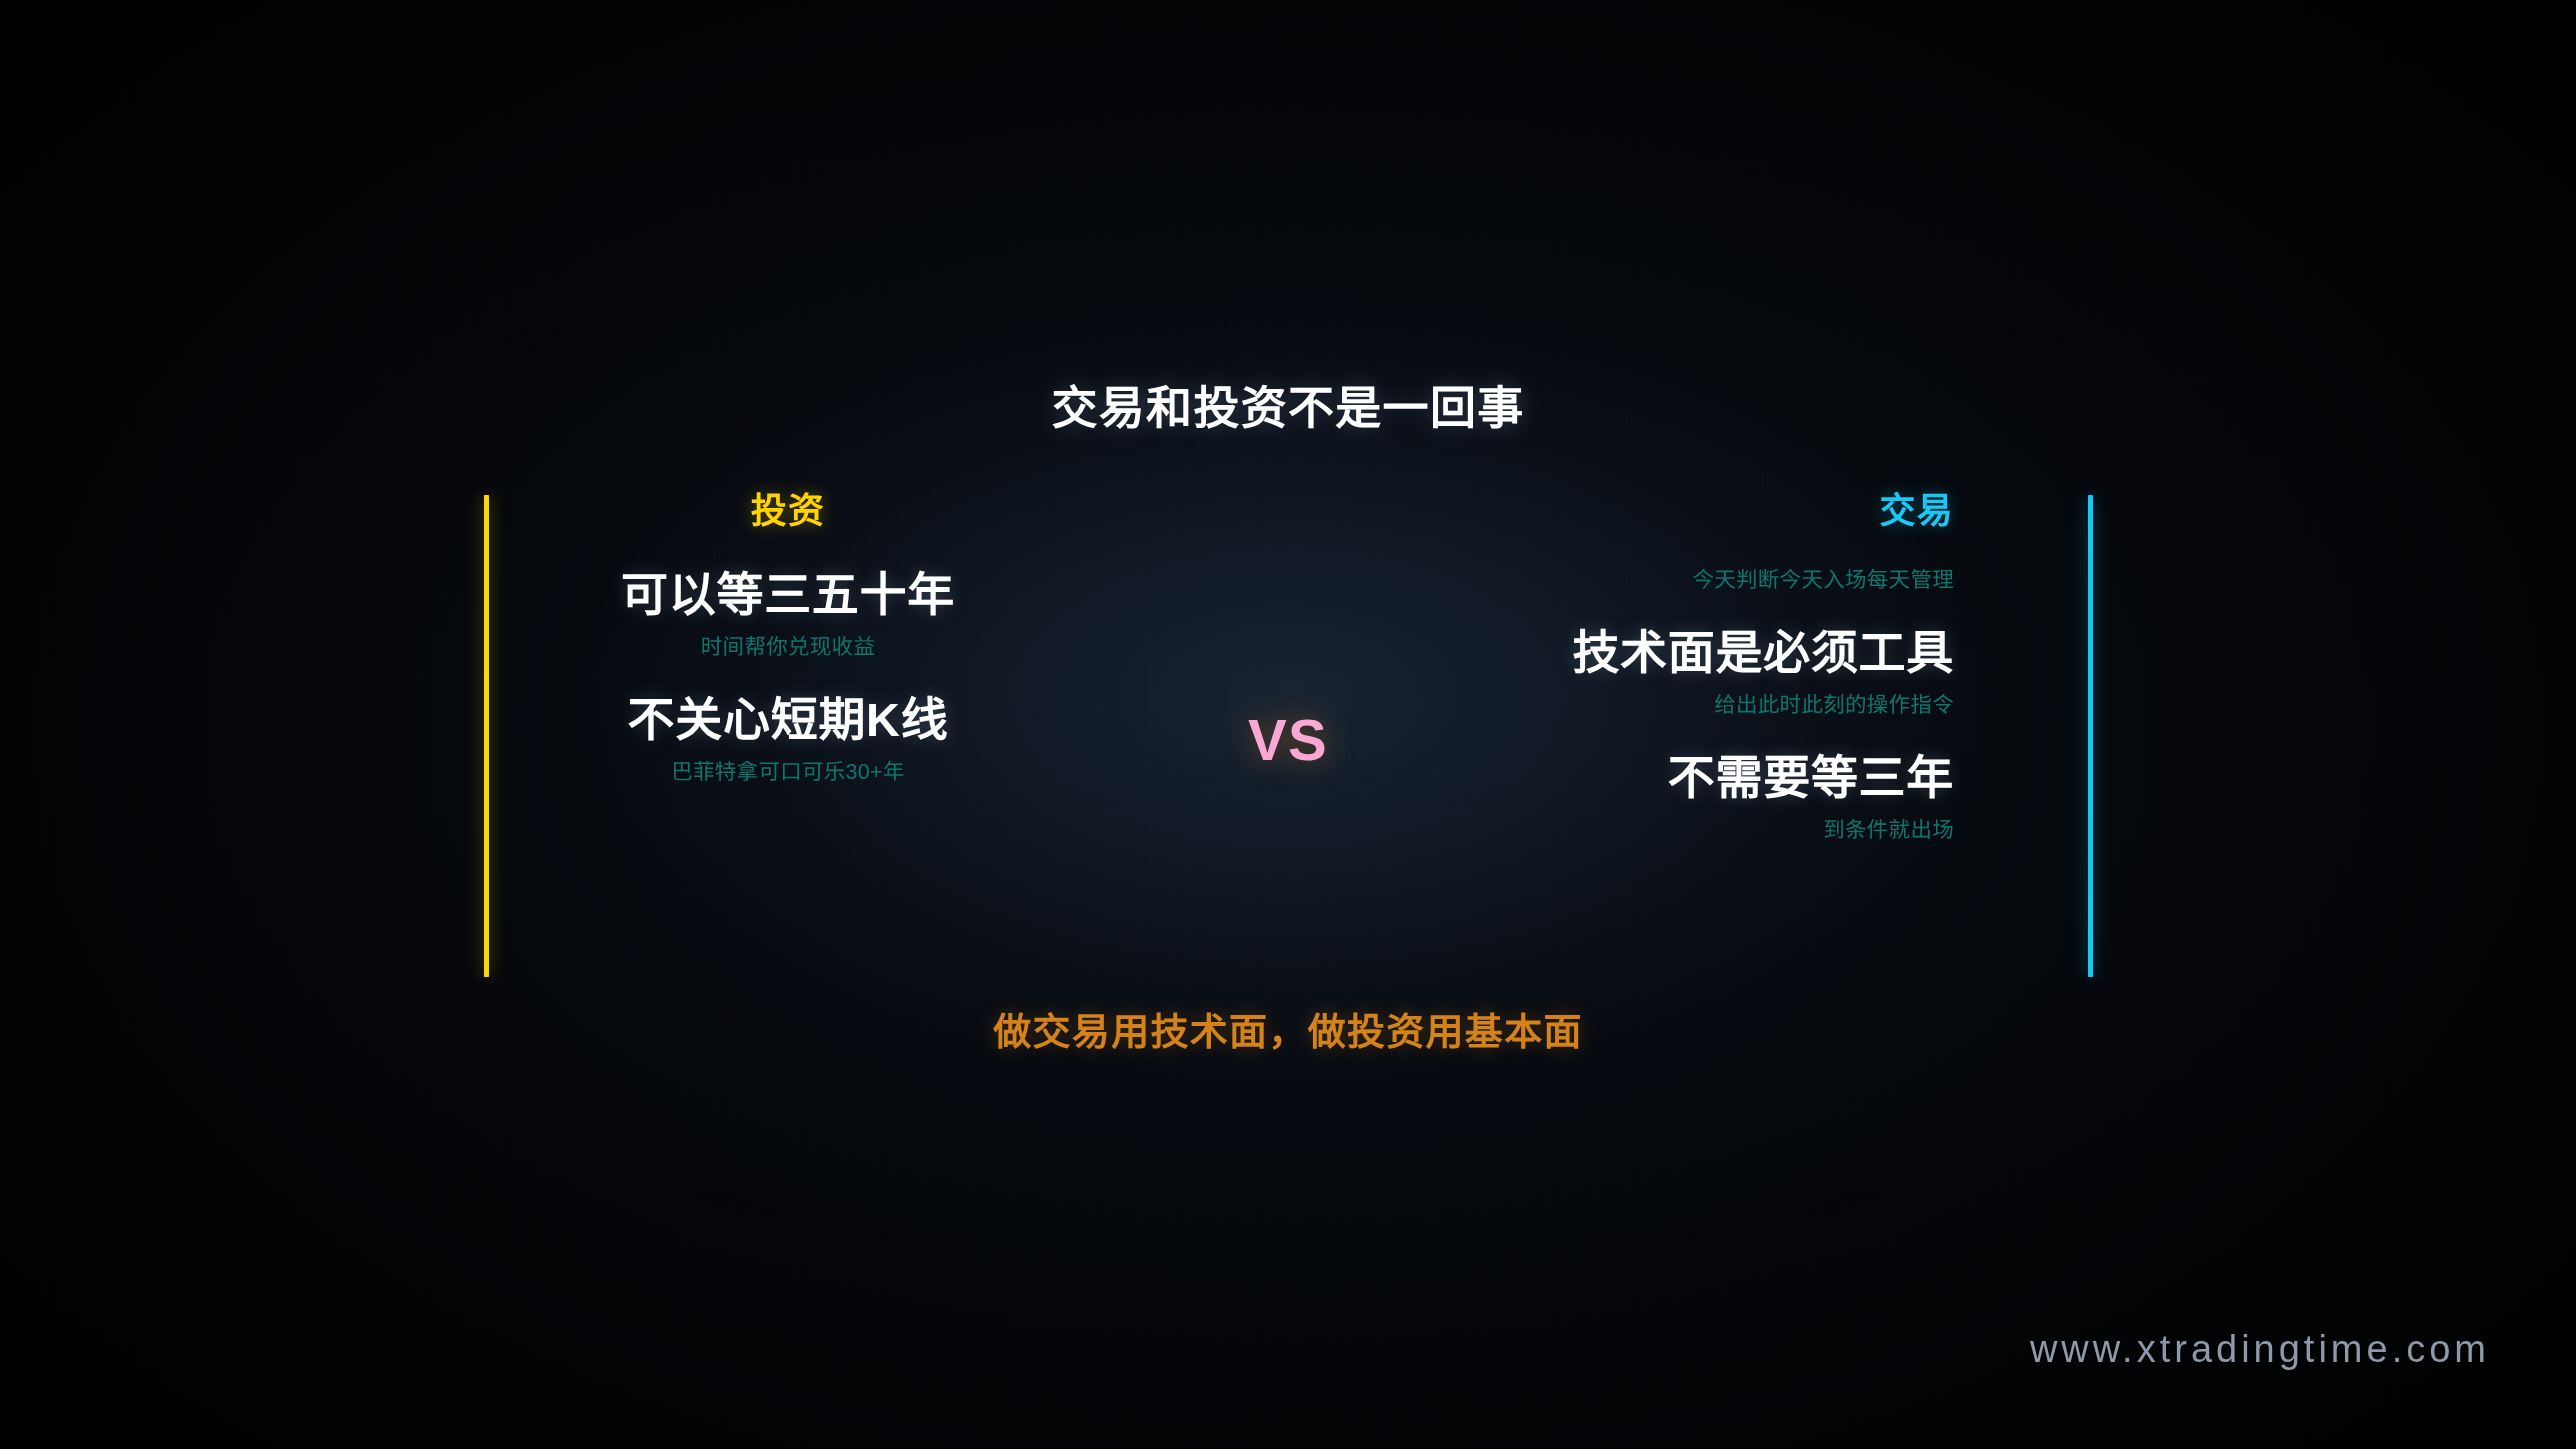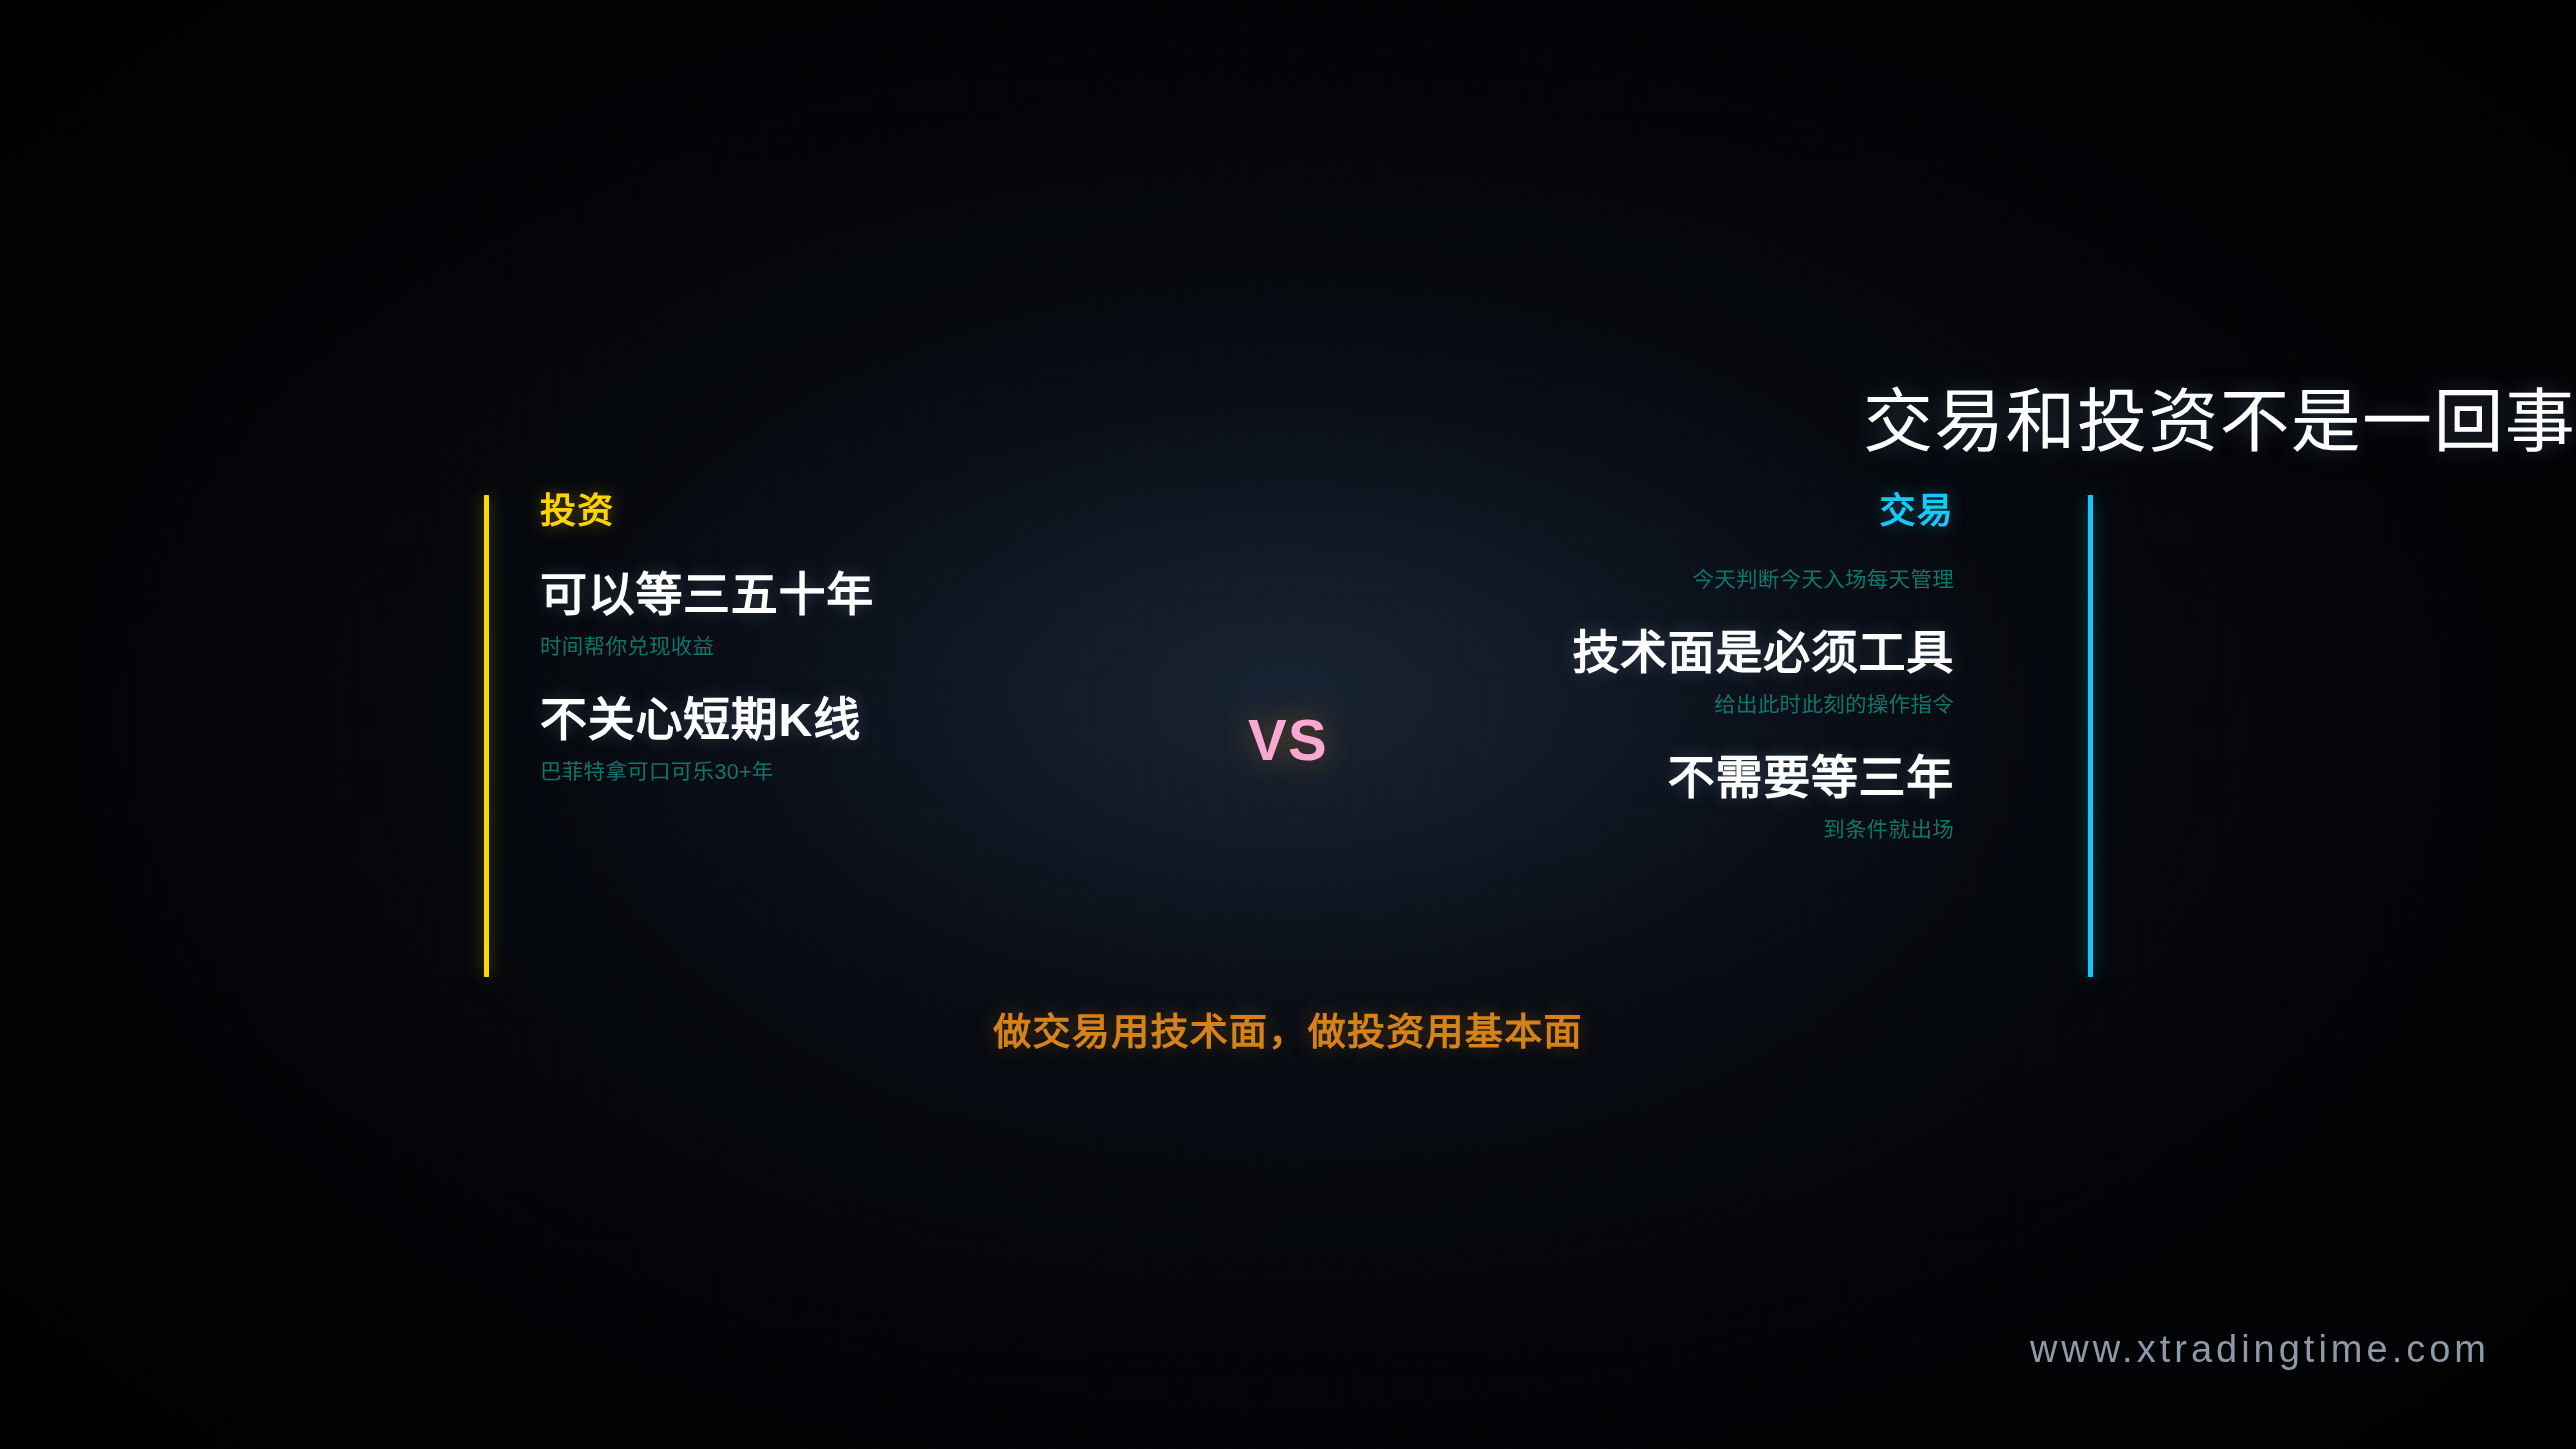--- a/index.html
+++ b/index.html
@@ -64,36 +64,36 @@
       repeating-linear-gradient(0deg, rgba(255,255,255,0.012) 0px, rgba(255,255,255,0.012) 0.7px, rgba(0,0,0,0) 0.7px, rgba(0,0,0,0) 2.7px),
       repeating-linear-gradient(90deg, rgba(255,255,255,0.010) 0px, rgba(255,255,255,0.010) 0.7px, rgba(0,0,0,0) 0.7px, rgba(0,0,0,0) 4.7px);
   }
 
   
   .title {
     position: absolute;
     left: 0;
     right: 0;
     top: 381px;
-    text-align: right;
-    font-size: 70px;
-    font-weight: 400;
+    text-align: center;
+    font-size: 46px;
+    font-weight: 700;
     color: #ffffff;
     letter-spacing: 1.3px;
     line-height: 1.18;
     text-shadow: 0 0 23px rgba(150, 180, 220, 0.30);
     white-space: nowrap;
   }
 
   
   .col {
     position: absolute;
     top: 493px;
   }
-  .col-left  { left: 486px;  width: 550px; text-align: left; }
+  .col-left  { left: 486px;  width: 550px; text-align: center; }
   .col-right { left: 1448px; width: 560px; text-align: right; }
 
   .rule {
     position: absolute;
     top: 495px;
     width: 4.7px;
     height: 482px;
     border-radius: 0.7px;
   }
   .rule-left  { left: 484px;  background: #f7d80a; box-shadow: 0 0 17.4px rgba(247, 216, 10, 0.42); }

